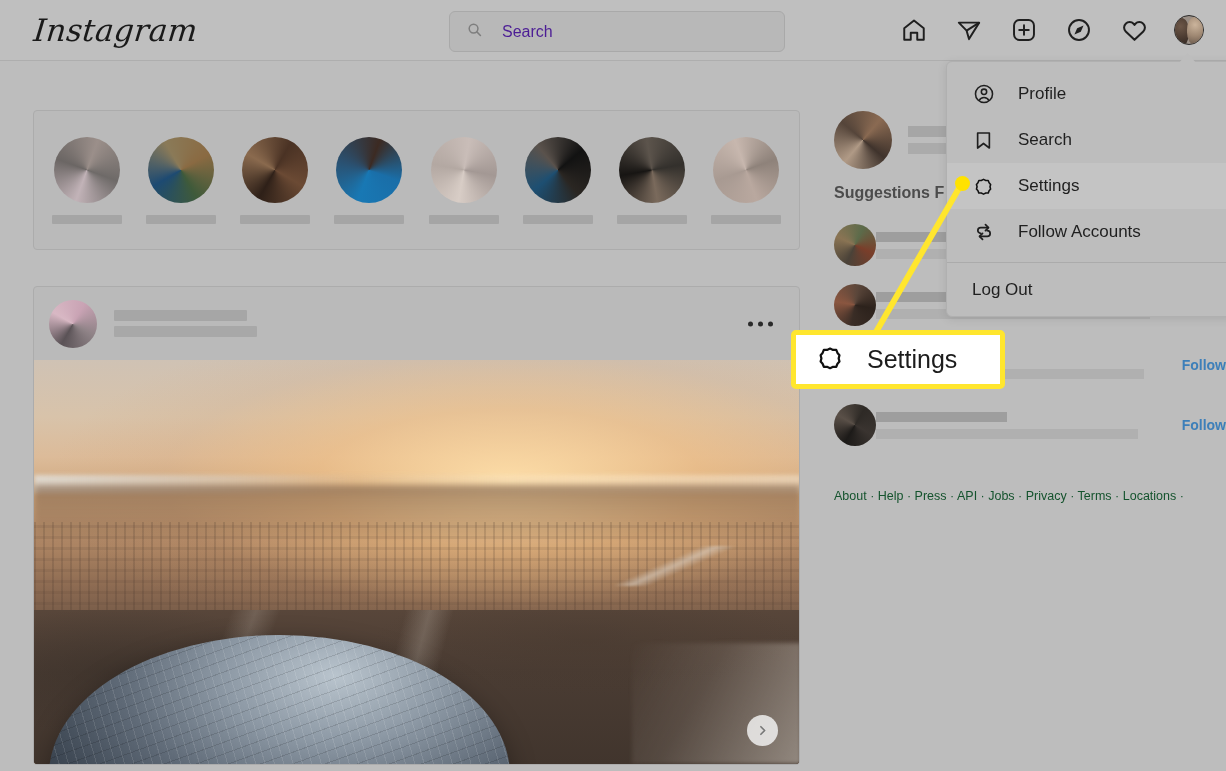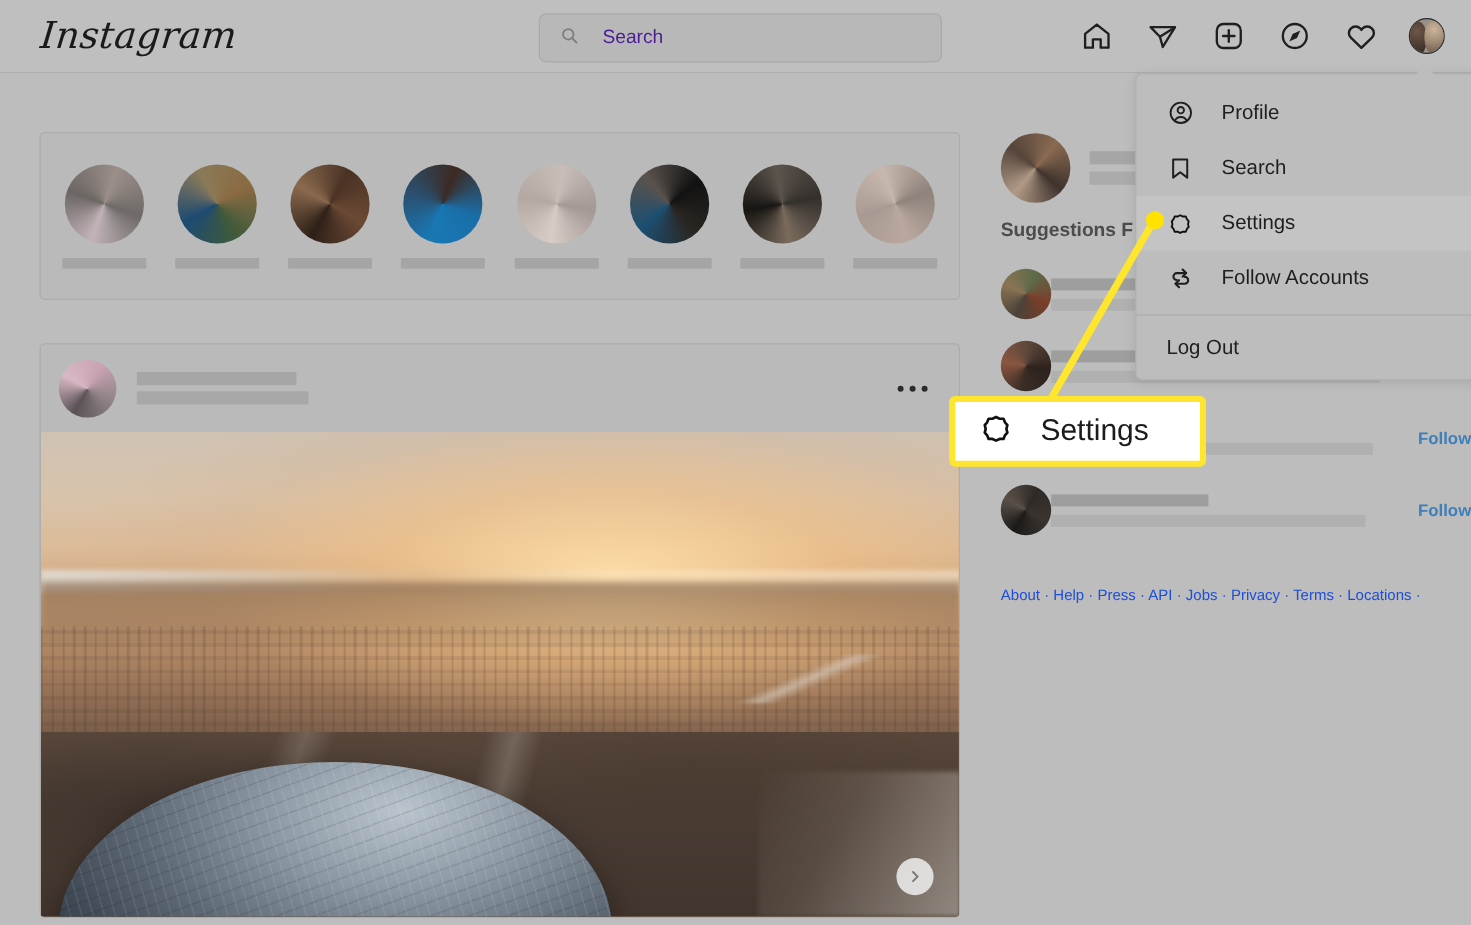--- a/index.html
+++ b/index.html
@@ -349,21 +349,21 @@
     font-weight: 700;
     color: #3d7fb9;
     cursor: pointer;
     padding-left: 8px;
   }
 
   .footer {
     margin-top: 30px;
     font-size: 12.5px;
     line-height: 23px;
-    color: #1d4ed8;
+    color: #14532d;
   }
   .copyright {
     margin-top: 19px;
     font-size: 12.5px;
     color: #9a9a9a;
     letter-spacing: 0.3px;
   }
 
   
   .dropdown {

